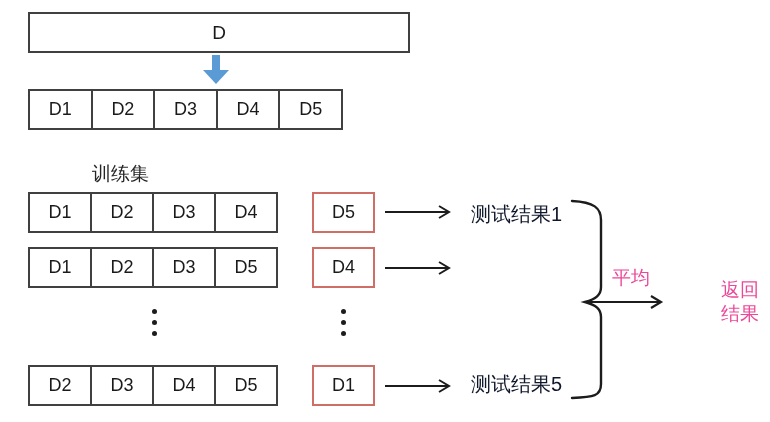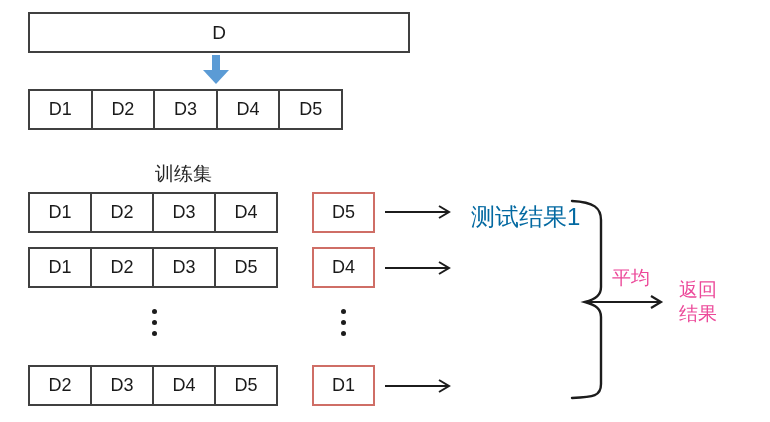--- a/index.html
+++ b/index.html
@@ -19,23 +19,23 @@
     flex:1;border:2px solid #404040;margin-left:-2px;
     display:flex;align-items:center;justify-content:center;
     font-size:18px;color:#1a1a1a;box-sizing:border-box;background:#fff;
   }
   .cell:first-child{margin-left:0;}
   .testbox{
     position:absolute;background:#fff;border:2px solid #cf6e66;
     display:flex;align-items:center;justify-content:center;
     font-size:18px;color:#1a1a1a;box-sizing:border-box;
   }
-  .hdr{position:absolute;font-size:19px;text-align:right;color:#262626;}
+  .hdr{position:absolute;font-size:19px;text-align:left;color:#262626;}
   .hdr.red{color:#d9352b;}
-  .result{position:absolute;font-size:24px;color:#0369a1;white-space:nowrap;text-align:center;}
+  .result{position:absolute;font-size:20px;color:#0f172a;white-space:nowrap;text-align:center;}
   .big{position:absolute;font-size:19px;color:#ec4899;line-height:24px;white-space:nowrap;}
   .dotcol{position:absolute;display:flex;flex-direction:column;align-items:center;gap:6px;}
   .dot{width:5px;height:5px;border-radius:50%;background:#1c1c1c;}
   svg{position:absolute;overflow:visible;}
 </style>
 </head>
 <body>
 
 <div id="canvas">
 
@@ -95,25 +95,26 @@
   <div class="cells" style="left:28px;top:365px;width:250px;height:41px;">
     <div class="cell">D2</div>
     <div class="cell">D3</div>
     <div class="cell">D4</div>
     <div class="cell">D5</div>
   </div>
   <div class="testbox" style="left:312px;top:365px;width:63px;height:41px;">D1</div>
   <svg style="left:384px;top:378px;" width="70" height="16" viewBox="0 0 70 16">
     <path d="M1,8 L64,8 M55,2 L65,8 L55,14" fill="none" stroke="#1c1c1c" stroke-width="2"></path>
   </svg>
+  <div class="result" style="left:471px;top:371px;">测试结果5</div>
 
   <svg style="left:558px;top:190px;" width="132" height="216" viewBox="0 0 132 216">
     <path d="M14,11 C36,12 43,18 43,30 L43,97 C43,105 38,109 27,112 C38,115 43,119 43,127 L43,194 C43,206 36,207 14,208" fill="none" stroke="#1c1c1c" stroke-width="2.4" stroke-linecap="round"></path>
     <path d="M29,112 L101,112 M93,106 L103,112 L93,118" fill="none" stroke="#1c1c1c" stroke-width="2.2"></path>
   </svg>
 
   <div class="big" style="left:612px;top:266px;">平均</div>
-  <div class="big" style="left:679px;top:278px;">
+  <div class="big" style="left:721px;top:278px;">
     <div>返回</div>
     <div>结果</div>
   </div>
 
 </div>
 
 </body></html>

